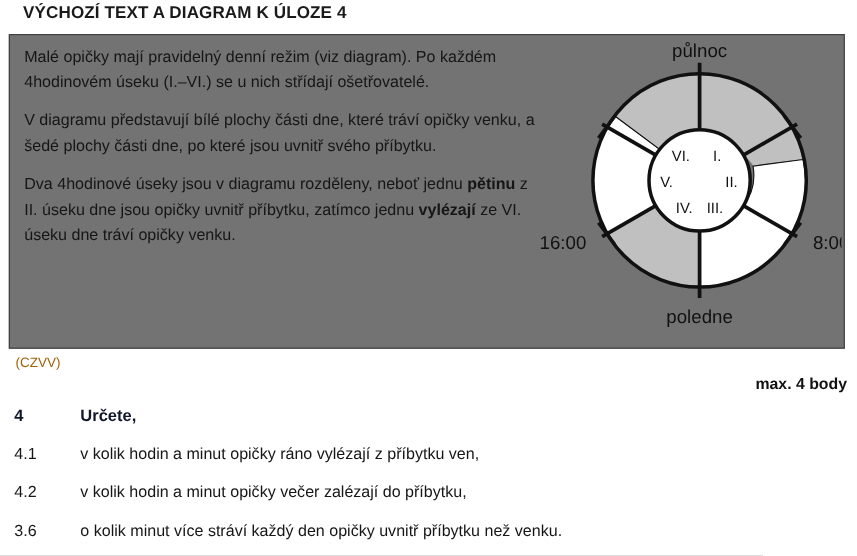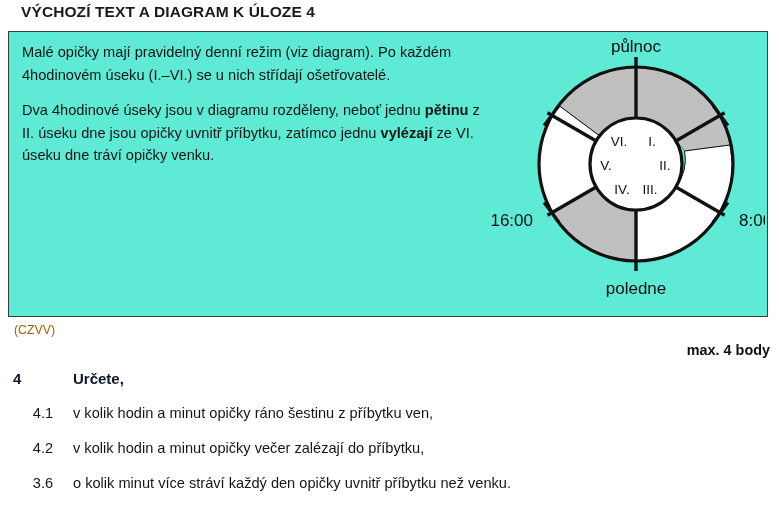--- a/index.html
+++ b/index.html
@@ -30,21 +30,21 @@
 
   
   .stimulus-box {
     position: absolute;
     left: 8px;
     top: 31px;
     width: 760px;
     height: 286px;
     border: 1.6px solid #3a3a3a;
     box-sizing: border-box;
-    background: #5eead4;
+    background: #737373;
   }
 
   .prose {
     position: absolute;
     left: 13px;
     top: 9px;
     width: 470px;
   }
   .prose p {
     margin: 0 0 13px 0;
@@ -112,35 +112,35 @@
   .subtask {
     position: absolute;
     left: 13px;
     width: 755px;
     font-size: 14.6px;
     color: #161616;
   }
   .subtask .snum {
     display: inline-block;
     width: 60px;
-    text-align: center;
   }
   .subtask-0 { top: 405px; }
   .subtask-1 { top: 440px; }
   .subtask-2 { top: 475px; }
 </style>
 </head>
 <body>
 
 <div class="page-title">VÝCHOZÍ TEXT A DIAGRAM K ÚLOZE 4</div>
 
 <div class="stimulus-box">
 
   <div class="prose">
     <p>Malé opičky mají pravidelný denní režim (viz diagram). Po každém 4hodinovém úseku (I.–VI.) se u nich střídají ošetřovatelé.</p>
+    <p>V diagramu představují bílé plochy části dne, které tráví opičky venku, a šedé plochy části dne, po které jsou uvnitř svého příbytku.</p>
     <p><span>Dva 4hodinové úseky jsou v diagramu rozděleny, neboť jednu </span><b>pětinu</b><span> z II. úseku dne jsou opičky uvnitř příbytku, zatímco jednu </span><b>vylézají</b><span> ze VI. úseku dne tráví opičky venku.</span></p>
   </div>
 
   <div class="diagram-wrap">
     <svg width="286" height="276" viewBox="0 0 286 276">
 
       <g>
 
         <path fill="#c0c0c0" stroke="#111111" stroke-width="1" d="M 157 31
                  A 97 97 0 0 1 241.0 79.5
@@ -234,20 +234,20 @@
 
 <div class="source-note">(CZVV)</div>
 
 <div class="max-points">max. 4 body</div>
 
 <div class="task-head">
   <span class="tnum">4</span><span>Určete,</span>
 </div>
 
 <div class="subtask subtask-0">
-  <span class="snum">4.1</span><span>v kolik hodin a minut opičky ráno šestinu z příbytku ven,</span>
+  <span class="snum">4.1</span><span>v kolik hodin a minut opičky ráno vylézají z příbytku ven,</span>
 </div>
 <div class="subtask subtask-1">
   <span class="snum">4.2</span><span>v kolik hodin a minut opičky večer zalézají do příbytku,</span>
 </div>
 <div class="subtask subtask-2">
   <span class="snum">3.6</span><span>o kolik minut více stráví každý den opičky uvnitř příbytku než venku.</span>
 </div>
 
 </body></html>

